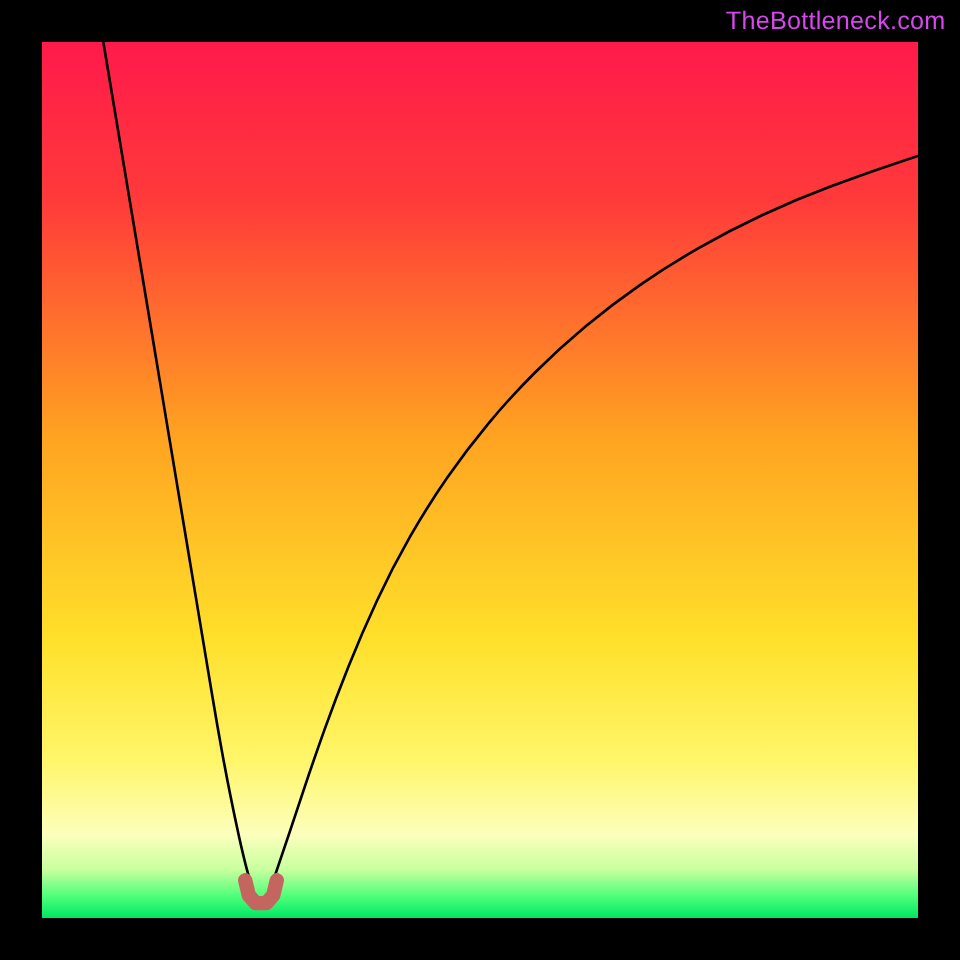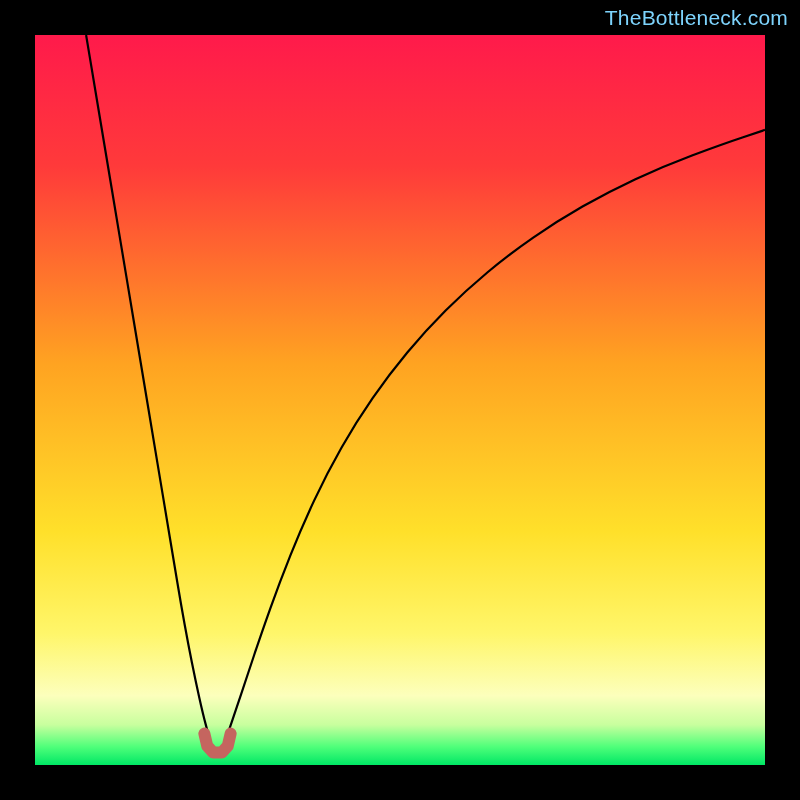--- a/index.html
+++ b/index.html
@@ -24,21 +24,21 @@
     left: 35px;
     top: 35px;
     width: 730px;
     height: 730px;
     overflow: hidden;
   }
   .watermark {
     position: absolute;
     top: 6px;
     right: 12px;
-    color: #7dd3fc;
+    color: #d946ef;
     font-size: 21px;
     font-weight: 400;
     letter-spacing: 0.2px;
     user-select: none;
   }
   svg {
     display: block;
   }
 </style>
 </head>

